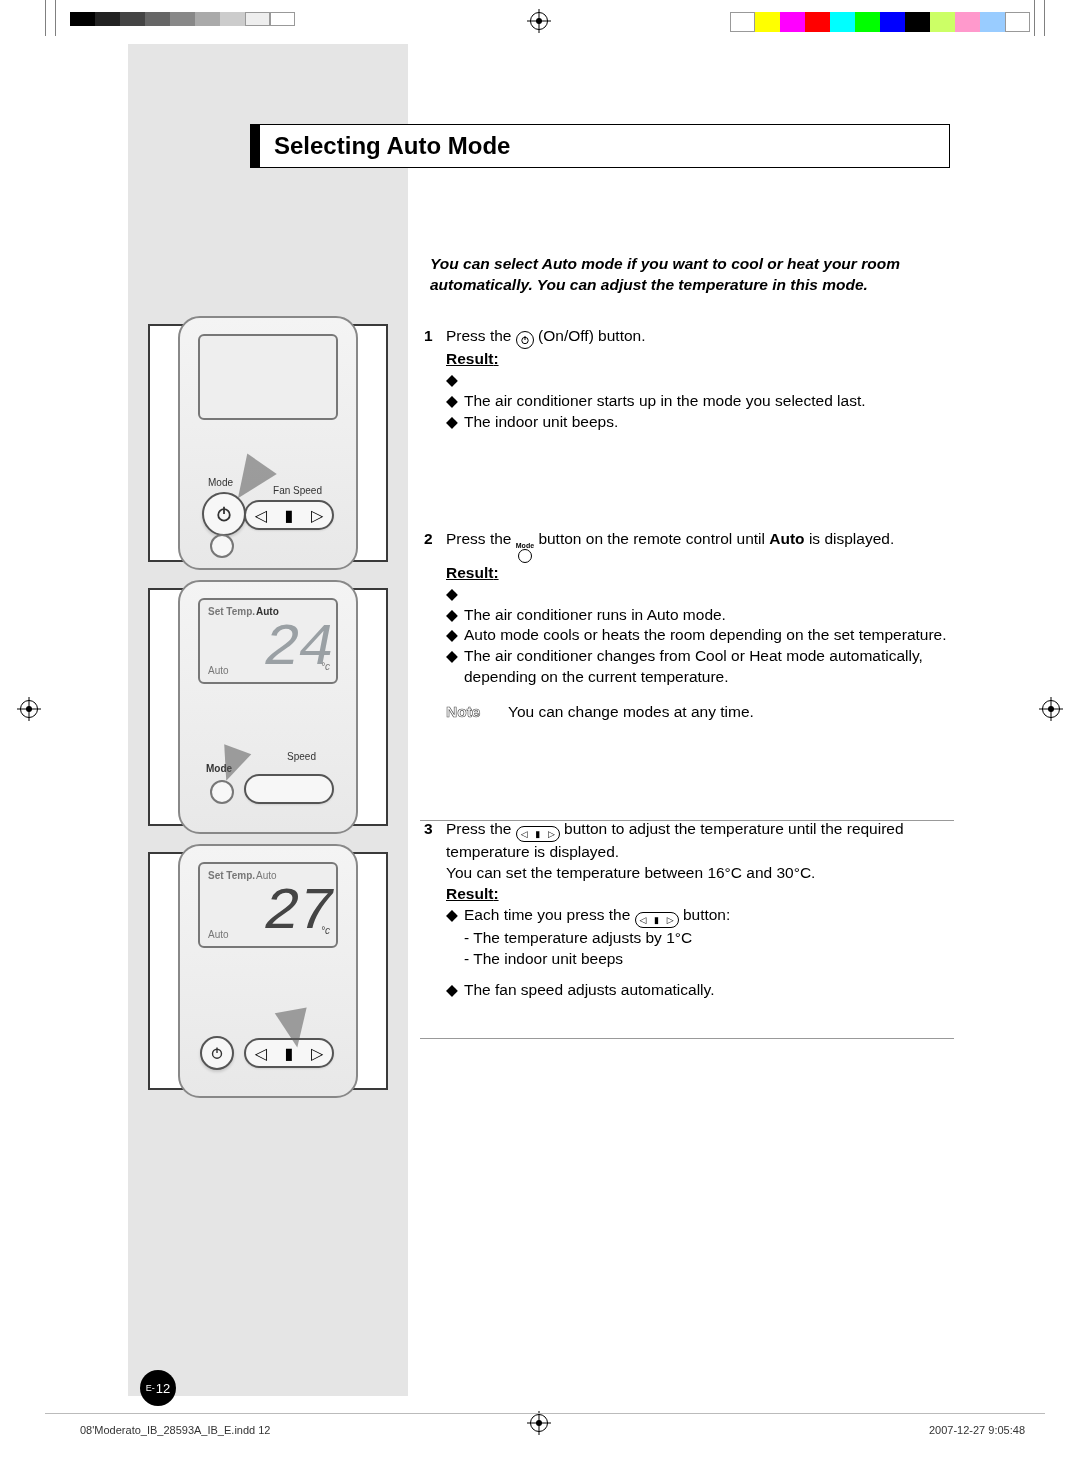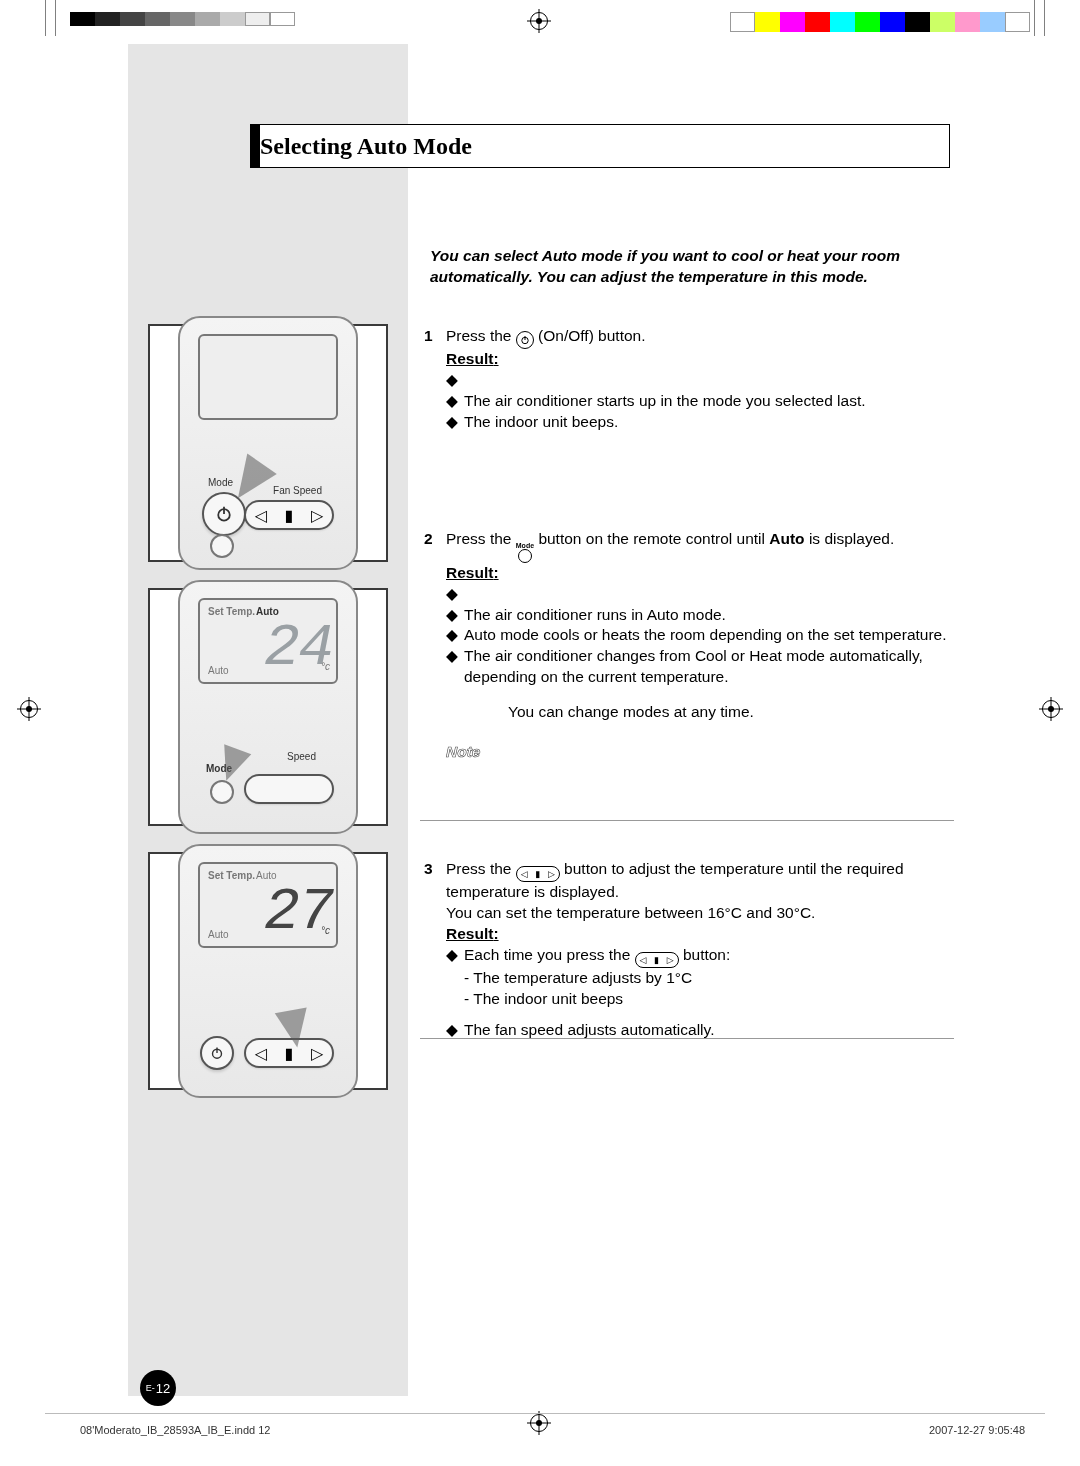--- a/index.html
+++ b/index.html
@@ -42,29 +42,29 @@
   }
 
   
   .title-box {
     position:absolute;
     left:250px; top:124px;
     width:700px; height:44px;
     border:1.5px solid #000;
     border-left:10px solid #000;
     display:flex; align-items:center;
+    padding-left:14px;
     background:#fff;
-    font-family:Liberation Serif, serif;
   }
   .title-box span { font-weight:700; font-size:24px; }
 
   
   .intro {
     position:absolute;
-    left:430px; top:246px;
+    left:430px; top:254px;
     width:522px;
     font-style:italic;
     font-weight:700;
     font-size:15.5px;
     line-height:1.35;
   }
 
   
   .steps {
     position:absolute;
@@ -79,25 +79,24 @@
   .result-row { display:flex; margin-top:0;flex-direction:column; }
   .result-label { width:62px; font-weight:700; text-decoration:underline; flex:none; }
   .result-label::after { content:":"; }
   .bullets { flex:1; }
   .bullets .bl { display:flex; }
   .bullets .bl .dia { width:18px; flex:none; }
   .sub { margin-left:18px; }
   .note-row { display:flex; margin-top:14px; }
   .note-label {
     width:62px; flex:none;
-    font-style:italic; font-weight:600;
+    font-weight:600;
     color:#fff;
     -webkit-text-stroke:0.6px #555;
     text-shadow:0 0 0 #888;
-    margin-top:40px;
   }
 
   .hr-thin {
     position:absolute;
     height:1px;
     background:linear-gradient(#999,#999);
   }
 
   
   .illus {

